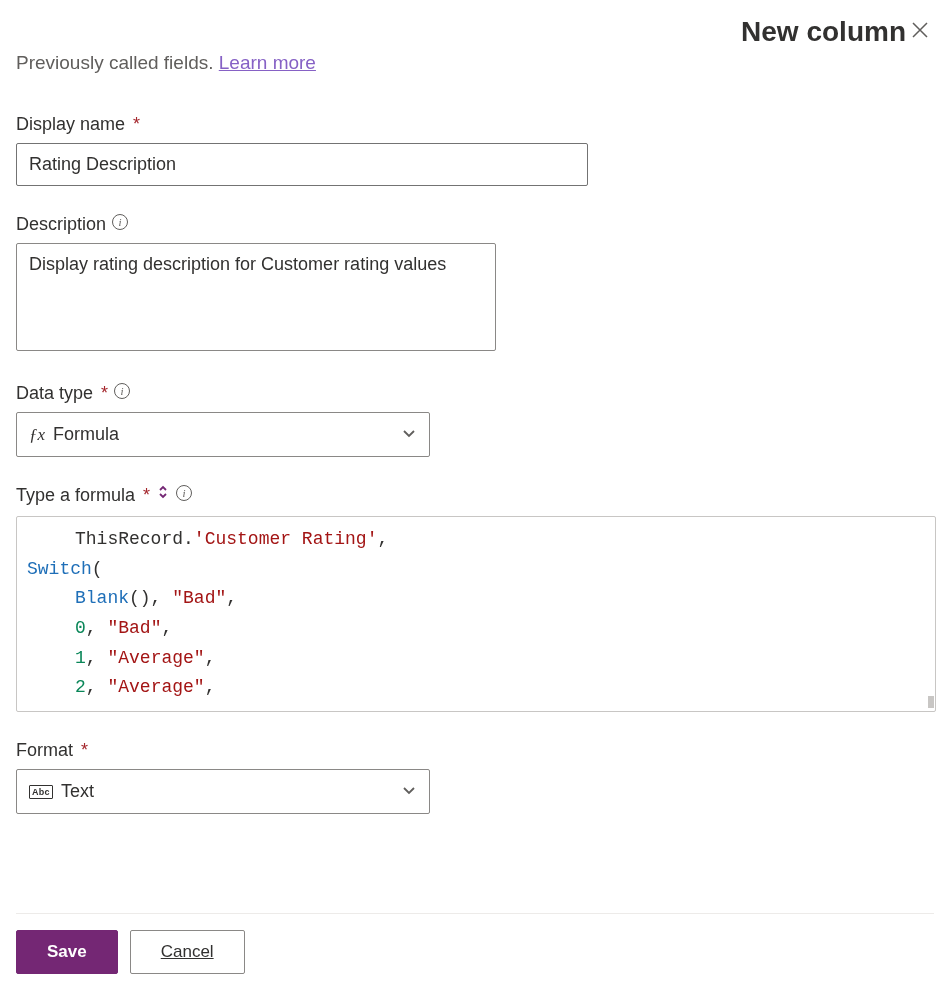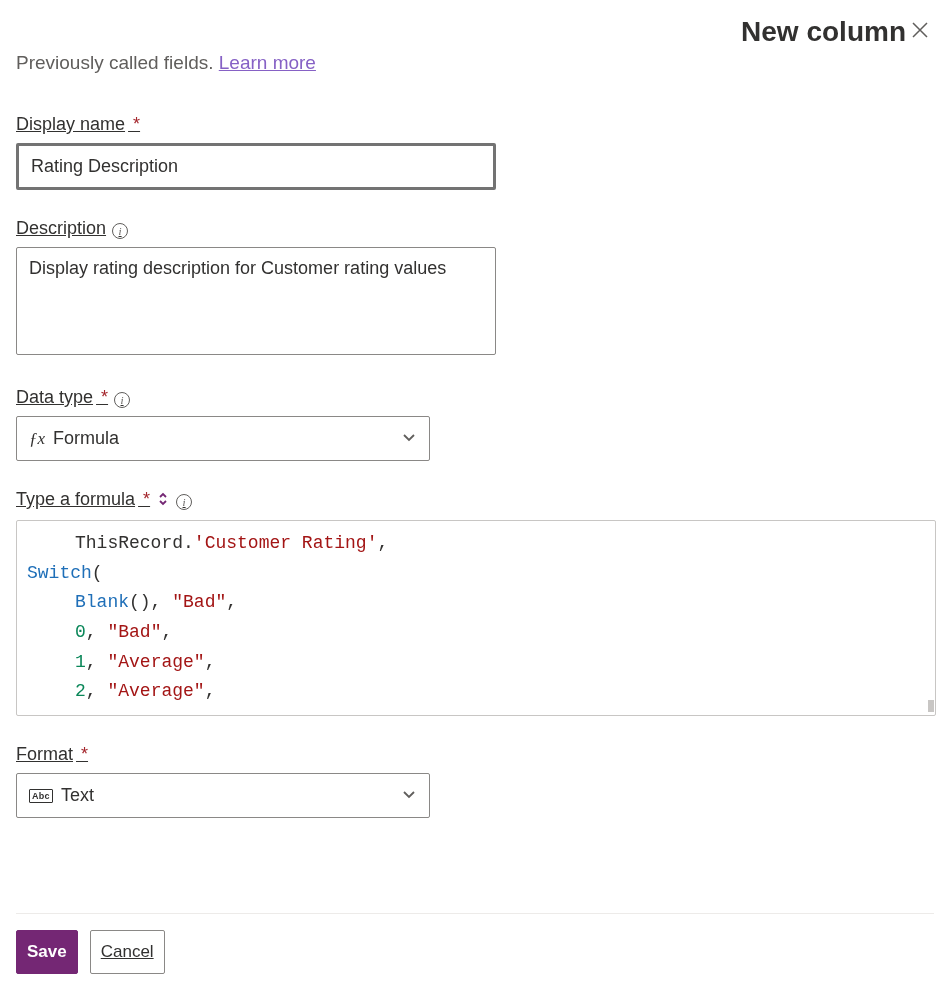--- a/index.html
+++ b/index.html
@@ -49,24 +49,23 @@
     }
     .subtitle a {
       color: #8661c5;
       text-decoration: underline;
     }
     .form-group {
       margin-bottom: 28px;
     }
     .label-row {
       display: flex;
-      align-items: flex-end;
+      align-items: flex-start;
       gap: 6px;
       margin-bottom: 8px;
-      text-decoration: underline;
     }
     .label {
       font-size: 18px;
       font-weight: 400;
       color: #323130;
     }
     .required {
       color: #a4262c;
       margin-left: 3px;
     }
@@ -82,24 +81,24 @@
       color: #605e5c;
       font-style: italic;
       font-family: Georgia, serif;
       line-height: 1;
     }
     .expand-icon svg {
       width: 14px;
       height: 14px;
     }
     .text-input {
-      width: 480px;
+      width: 572px;
       padding: 10px 12px;
       font-size: 18px;
-      border: 3px solid #737373;
+      border: 1px solid #737373;
       border-radius: 2px;
       color: #323130;
       font-family: inherit;
     }
     .textarea-input {
       width: 480px;
       padding: 10px 12px;
       font-size: 18px;
       border: 1px solid #8a8886;
       border-radius: 2px;
@@ -187,21 +186,21 @@
       position: absolute;
       bottom: 16px;
       left: 16px;
       right: 16px;
       border-top: 1px solid #edebe9;
       padding-top: 16px;
       display: flex;
       gap: 12px;
     }
     .btn {
-      padding: 11px 10px;
+      padding: 11px 30px;
       font-size: 17px;
       border-radius: 2px;
       cursor: pointer;
       font-family: inherit;
     }
     .btn-primary {
       background: #742774;
       color: #fff;
       border: 1px solid #742774;
       font-weight: 600;

